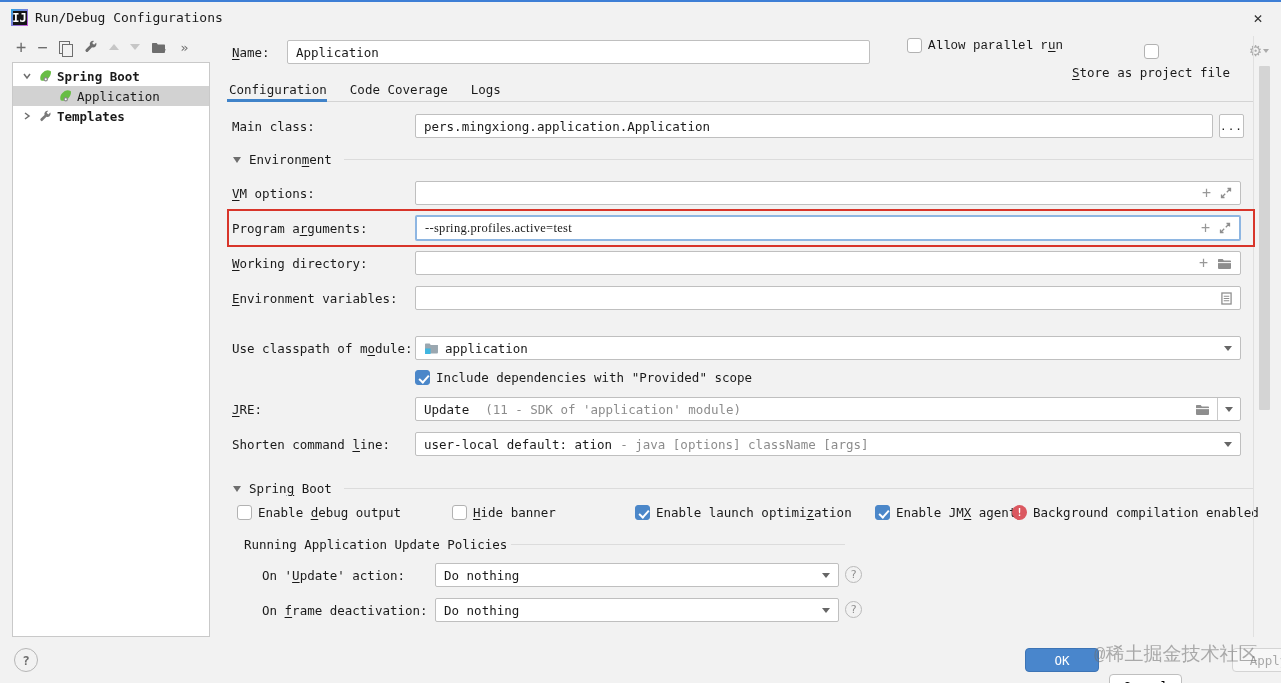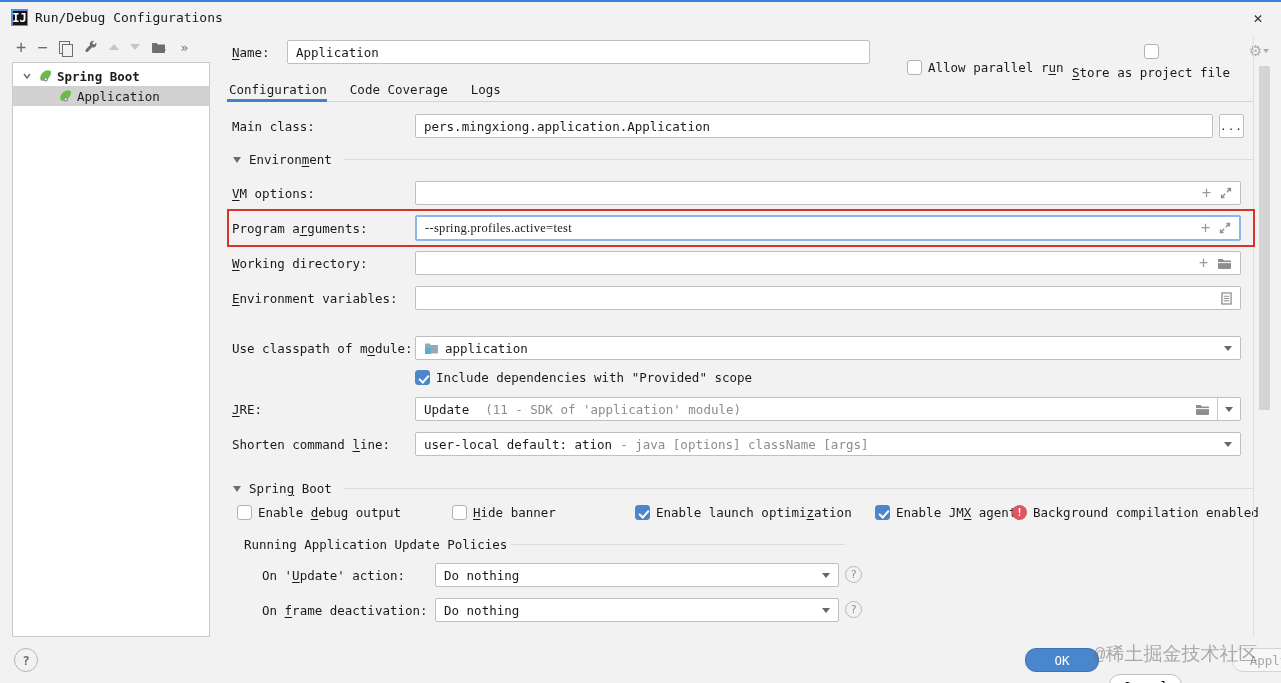--- a/index.html
+++ b/index.html
@@ -42,21 +42,21 @@
   .bold { font-weight:bold; }
 
   .help-btn { position:absolute; left:14px; top:648px; width:24px; height:24px; border:1px solid #B6B6B6; border-radius:50%;
     color:#6E6E6E; font-weight:bold; display:flex; align-items:center; justify-content:center; cursor:pointer; }
 
   
   .name-label { position:absolute; left:232px; top:45px; }
   .name-input { position:absolute; left:287px; top:40px; width:583px; height:24px; background:#fff; border:1px solid #BFBFBF;
     border-radius:2px; padding:0 8px; font:inherit; color:#1A1A1A; }
   .cbx { display:flex; align-items:center; gap:6px; white-space:nowrap; cursor:pointer; }
-  .cb-parallel { position:absolute; left:907px; top:60px; }
+  .cb-parallel { position:absolute; left:907px; top:38px;font-family:Liberation Mono, monospace; }
   .cb-store    { position:absolute; left:1072px; top:44px;flex-direction:column; }
   .box { position:relative; width:15px; height:15px; border:1px solid #B2B2B2; border-radius:3px; background:#fff; flex:0 0 auto; }
   .box.checked { background:#4B87C9; border-color:#4B87C9; }
   .box.checked::after { content:""; position:absolute; left:4.5px; top:1.5px; width:4px; height:8px;
     border:solid #fff; border-width:0 2px 2px 0; transform:rotate(42deg); }
   .gear { position:absolute; left:1249px; top:42px; font-size:15px; color:#ABABAB; cursor:pointer;
           font-family:"DejaVu Sans", sans-serif; }
   .gear::after { content:""; display:inline-block; margin-left:1px; vertical-align:3px;
     border-left:3px solid transparent; border-right:3px solid transparent; border-top:4px solid #ABABAB; }
 
@@ -100,21 +100,21 @@
   .pol-header { position:absolute; left:244px; top:537px; width:601px; display:flex; align-items:center; }
   .pol-combo { position:absolute; left:435px; width:404px; height:24px; background:#fff; border:1px solid #BFBFBF; border-radius:2px;
     display:flex; align-items:center; padding:0 8px; cursor:pointer; }
   .qmark { position:absolute; width:17px; height:17px; border:1px solid #B9B9B9; border-radius:50%; color:#8E8E8E; font-size:11px;
     display:flex; align-items:center; justify-content:center; cursor:pointer; }
 
   .content-edge { position:absolute; left:1253px; top:36px; width:1px; height:601px; background:#E0E0E0; }
   .scroll-thumb { position:absolute; left:1259px; top:66px; width:11px; height:344px; background:#D4D4D4; border-radius:1px; }
 
   
-  .btn { position:absolute; top:648px; height:24px; border-radius:11px; display:flex; align-items:center; justify-content:center;
+  .btn { position:absolute; top:648px; height:24px; border-radius:4px; display:flex; align-items:center; justify-content:center;
     cursor:pointer; font:inherit; }
   .btn-ok { left:1025px; width:74px; background:#4986CC; border:1px solid #3D74B5; color:#fff; }
   .btn-cancel { left:1109px; width:73px; background:#fff; border:1px solid #BFBFBF;margin-top:26px; }
   .btn-apply { left:1232px; width:73px; background:#F7F7F7; border:1px solid #D4D4D4; color:#A8A8A8; }
   .watermark { position:absolute; left:1094px; top:641px; font-size:19px; color:rgba(110,110,110,0.55); z-index:9;
     font-family:Liberation Mono, monospace; white-space:nowrap; pointer-events:none; }
 </style>
 </head>
 <body>
 
@@ -168,20 +168,33 @@
       <span class="tind2"></span>
       <span class="ticon">
         <svg width="13" height="13" viewBox="0 0 16 16">
             <path fill="#68BD45" d="M14.6 1.4c.4 2.1-.1 4.8-1.6 7A8.7 8.7 0 0 1 2 12.5 7.4 7.4 0 0 1 1.6 9c.1-2 1-4 2.6-5.4A8.4 8.4 0 0 1 14.6 1.4z"></path>
             <circle cx="8.3" cy="11.3" r="2.7" fill="#8C8C8C"></circle>
             <circle cx="8.3" cy="11.3" r="1.2" fill="#fff"></circle>
           </svg>
       </span>
       <span class="tlabel">Application</span>
     </div>
+    <div class="trow">
+      <span class="chev">
+        <svg width="10" height="10" viewBox="0 0 10 10">
+            <polyline points="3,2 7,5 3,8" fill="none" stroke="#6E6E6E" stroke-width="1.5"></polyline>
+          </svg>
+      </span>
+      <span class="ticon">
+        <svg width="13" height="13" viewBox="0 0 16 16">
+            <path fill="#7A7A7A" d="M14.2 4.6c0 .4-.05.9-.2 1.3a3.9 3.9 0 0 1-4.8 2.5l-4.6 4.6a1.7 1.7 0 1 1-2.4-2.4l4.6-4.6a3.9 3.9 0 0 1 4.7-5l-2.2 2.3 2.2 2.2 2.3-2.3c.3.4.4.9.4 1.4z"></path>
+          </svg>
+      </span>
+      <span class="tlabel bold">Templates</span>
+    </div>
   </div>
 
   <div class="help-btn">?</div>
 
   <div class="name-label"><u>N</u>ame:</div>
   <input class="name-input" readonly="" value="Application" style="">
   <div class="cbx cb-parallel">
     <span class="box"></span>
     <span>Allow parallel r<u>u</u>n</span>
   </div>

